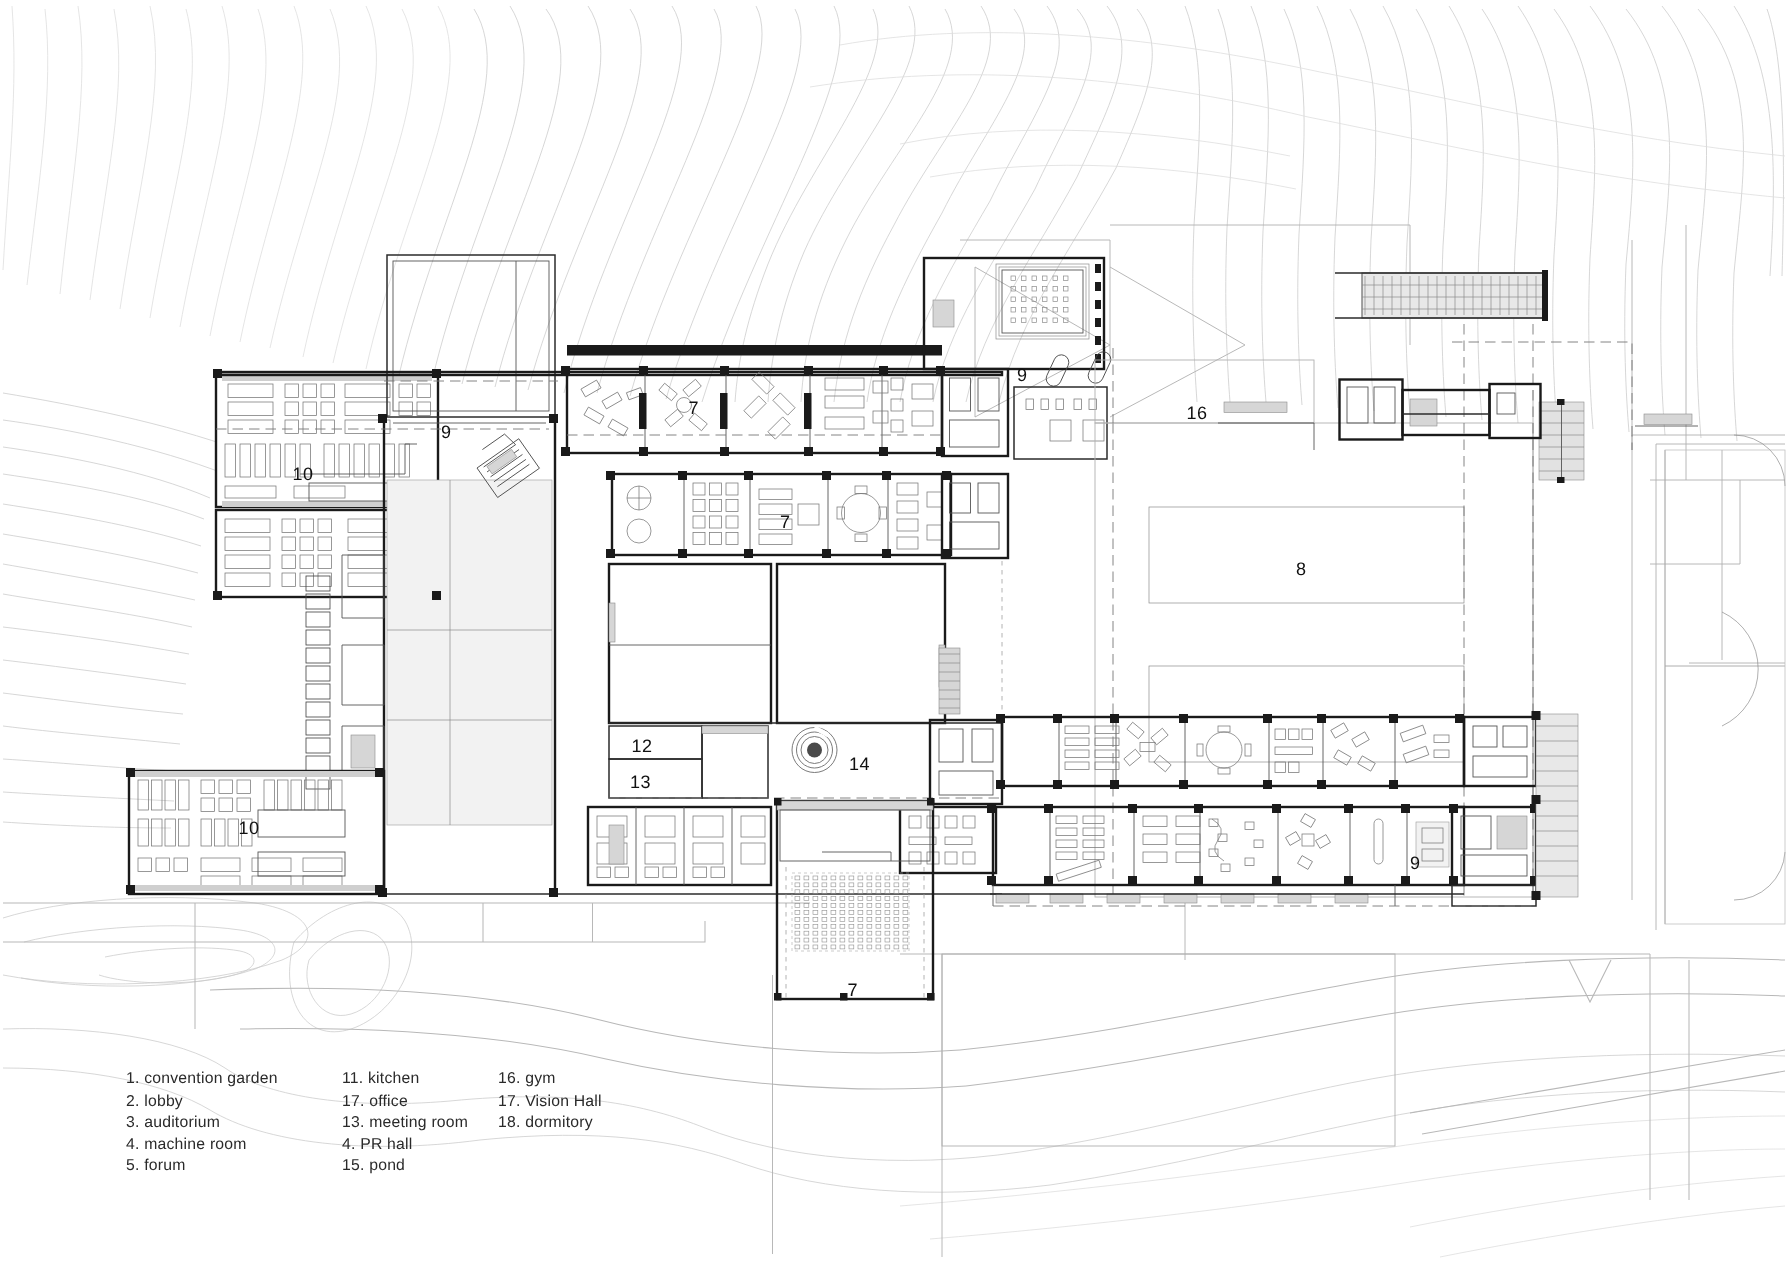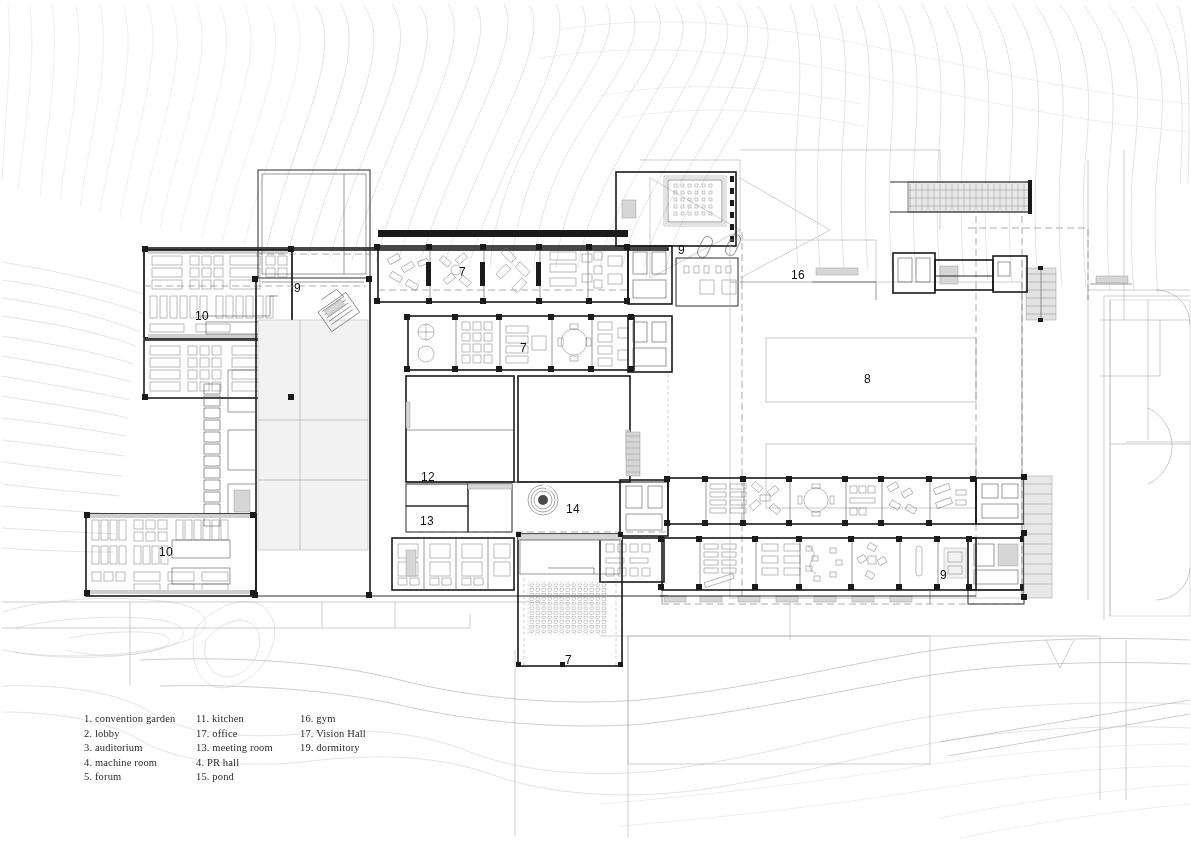--- a/index.html
+++ b/index.html
@@ -37,22 +37,22 @@
     white-space:nowrap;user-select:none;
   }
 
   
   #legend{
     position:absolute;left:84px;top:712px;
     display:flex;gap:0;font-size:10.5px;line-height:14.6px;
     color:#2a2a2a;letter-spacing:.15px;
   }
   #legend .lcol{width:112px;}
-  #legend .lcol.c3{width:104px;}
-  #legend .litem{white-space:nowrap;font-family:Liberation Serif, serif;}
+  #legend .lcol.c3{width:104px;margin-left:32px;}
+  #legend .litem{white-space:nowrap;}
 </style>
 </head>
 <body>
 
 <div id="plan-root">
 
   <svg class="layer" viewBox="0 0 1191 842" preserveAspectRatio="none">
     <g class="contour-soft">
       <path d="M8 4 C12 60 6 110 2 180"></path>
       <path d="M30 6 C36 60 26 120 18 190"></path>
@@ -1083,21 +1083,21 @@
   </svg>
 
   <div id="labels-host">
       <div class="rm-label" style="left: 294px; top: 281px;">9</div>
       <div class="rm-label" style="left: 195px; top: 309px;">10</div>
       <div class="rm-label" style="left: 459px; top: 265px;">7</div>
       <div class="rm-label" style="left: 520px; top: 341px;">7</div>
       <div class="rm-label" style="left: 678px; top: 243px;">9</div>
       <div class="rm-label" style="left: 791px; top: 268px;">16</div>
       <div class="rm-label" style="left: 864px; top: 372px;">8</div>
-      <div class="rm-label" style="left: 421px; top: 470px;">12</div>
+      <div class="rm-label" style="left: 421px; top: 490px;">12</div>
       <div class="rm-label" style="left: 420px; top: 514px;">13</div>
       <div class="rm-label" style="left: 566px; top: 502px; text-align: right;">14</div>
       <div class="rm-label" style="left: 159px; top: 545px;">10</div>
       <div class="rm-label" style="left: 565px; top: 653px;">7</div>
       <div class="rm-label" style="left: 940px; top: 568px;">9</div>
     </div>
 
   <div id="legend">
     <div class="lcol">
       <div class="litem">1. convention garden</div>
@@ -1109,17 +1109,17 @@
     <div class="lcol c3">
       <div class="litem">11. kitchen</div>
       <div class="litem">17. office</div>
       <div class="litem">13. meeting room</div>
       <div class="litem">4. PR hall</div>
       <div class="litem">15. pond</div>
     </div>
     <div class="lcol">
       <div class="litem">16. gym</div>
       <div class="litem">17. Vision Hall</div>
-      <div class="litem">19. dormitory</div>
+      <div class="litem">18. dormitory</div>
     </div>
   </div>
 
 </div>
 
 </body></html>

